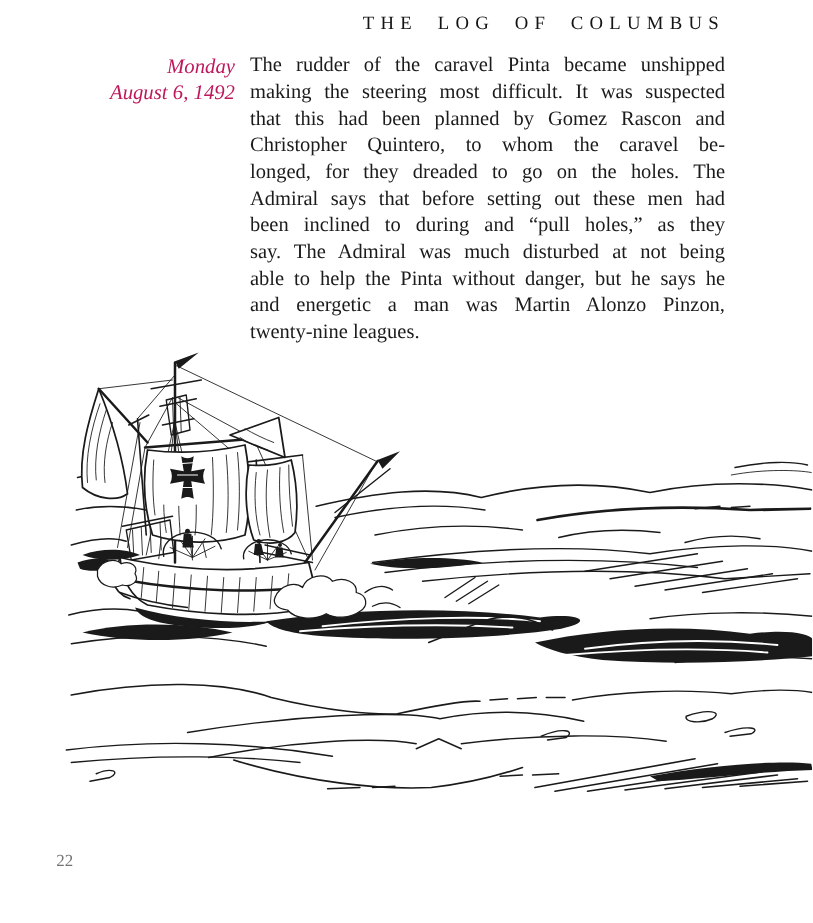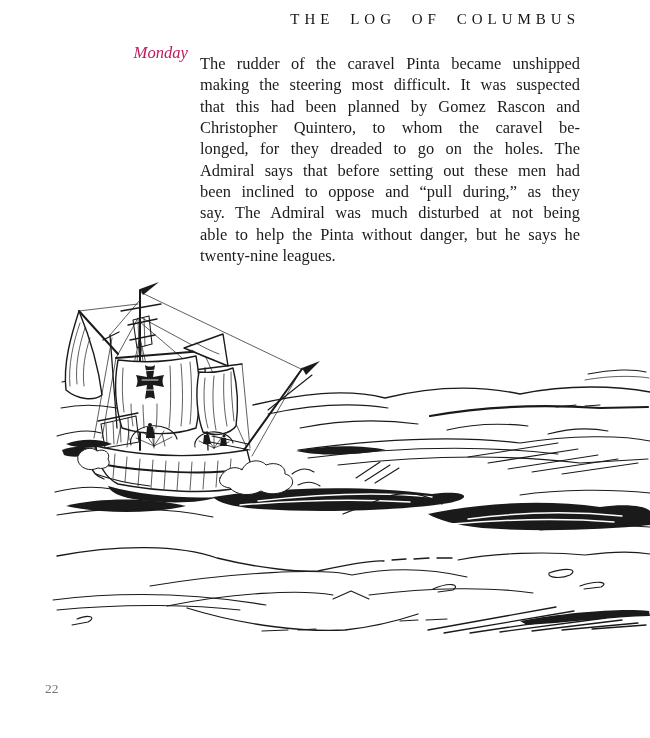--- a/index.html
+++ b/index.html
@@ -4,21 +4,21 @@
 <style>
   html,body{margin:0;padding:0;background:#fff;}
   body{--ink:#1a1a1a;}
   .page{position:relative;width:650px;height:738px;background:#fff;overflow:hidden;
         font-family:"Liberation Serif","DejaVu Serif",serif;color:#1b1b1b;}
   .running-head{position:absolute;left:200px;top:11px;width:380px;text-align:right;
         font-size:15px;letter-spacing:5px;word-spacing:7px;color:#141414;}
   .dateblock{position:absolute;left:78px;top:42px;width:110px;text-align:right;
         font-style:italic;font-size:16.6px;line-height:21.4px;color:#be185d;}
   .bodytext{position:absolute;left:200px;top:41px;width:380px;
-        font-size:16.4px;line-height:21.35px;color:#1b1b1b;margin-top:12px;}
+        font-size:16.4px;line-height:21.35px;color:#1b1b1b;}
   .tline{text-align:justify;text-align-last:justify;white-space:nowrap;}
   .tline:last-child{text-align-last:left;}
   .pagenum{position:absolute;left:45px;top:681px;font-size:13.5px;color:#737373;}
   .illus{position:absolute;left:0;top:278px;color:var(--ink);}
   
   .illus path,.illus line,.illus ellipse{stroke:currentColor;fill:none;
         stroke-width:1.1;stroke-linecap:round;stroke-linejoin:round;}
   .illus .f{fill:currentColor;stroke:none;}
   .illus .sail{fill:#fff;stroke:currentColor;stroke-width:1.4;}
   .illus .h{stroke-width:0.7;}
@@ -27,32 +27,34 @@
 </style>
 </head>
 <body>
 
 <div class="page">
 
   <div class="running-head">THE LOG OF COLUMBUS</div>
 
   <div class="dateblock">
     <div>Monday</div>
+    <div>August 6, 1492</div>
   </div>
 
   <div class="bodytext">
       <div class="tline">The rudder of the caravel Pinta became unshipped</div>
       <div class="tline">making the steering most difficult. It was suspected</div>
       <div class="tline">that this had been planned by Gomez Rascon and</div>
       <div class="tline">Christopher Quintero, to whom the caravel be-</div>
       <div class="tline">longed, for they dreaded to go on the holes. The</div>
       <div class="tline">Admiral says that before setting out these men had</div>
-      <div class="tline">been inclined to oppose and “pull during,” as they</div>
+      <div class="tline">been inclined to during and “pull holes,” as they</div>
       <div class="tline">say. The Admiral was much disturbed at not being</div>
       <div class="tline">able to help the Pinta without danger, but he says he</div>
+      <div class="tline">and energetic a man was Martin Alonzo Pinzon,</div>
       <div class="tline">twenty-nine leagues.</div>
     </div>
 
   <svg class="illus" width="650" height="380" viewBox="0 0 650 380" aria-hidden="true">
 
     <g>
 
       <path d="M588,96 C612,91 634,91 646,94"></path>
       <path d="M585,102 C612,97 638,98 649,100" class="h"></path>
 

